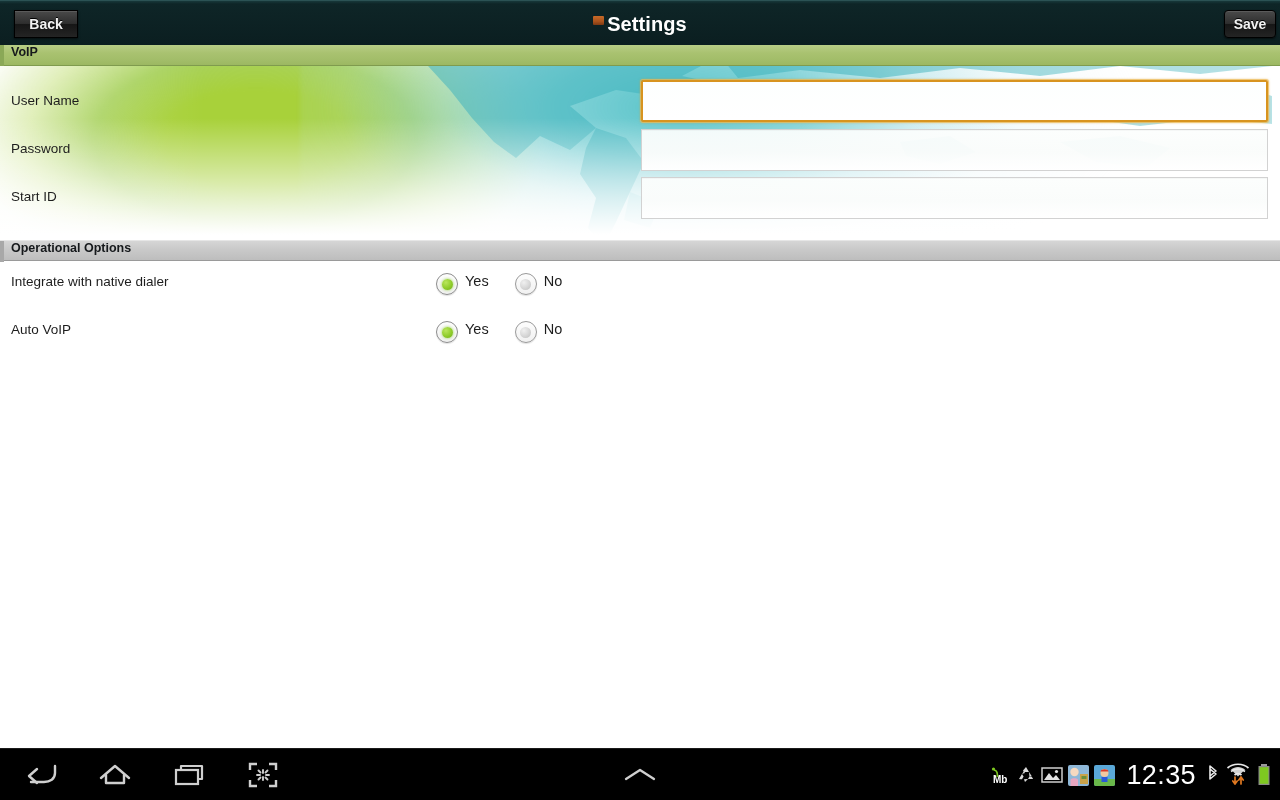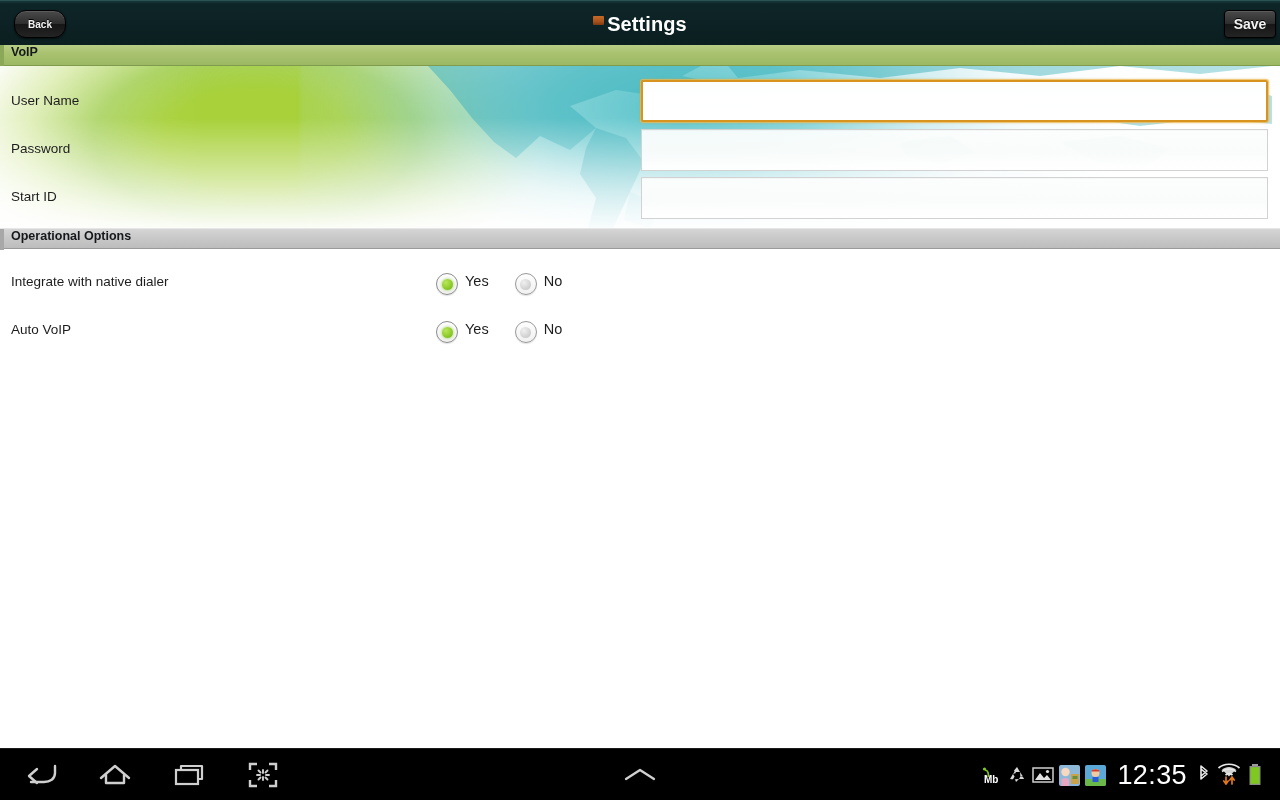--- a/index.html
+++ b/index.html
@@ -11,25 +11,25 @@
   }
   .screen { position:relative; width:1280px; height:800px; }
 
   
   .titlebar {
     position:absolute; left:0; top:0; width:1280px; height:46px;
     background:linear-gradient(to bottom,#17383a 0px,#0e2527 3px,#0b1e20 100%);
     border-top:1px solid #2b5254;
   }
   .back-btn {
-    position:absolute; left:14px; top:9px; width:52px; height:28px;
-    border-radius:12px; border:1px solid #000;
+    position:absolute; left:14px; top:9px; width:64px; height:28px;
+    border-radius:0; border:1px solid #000;
     background:linear-gradient(to bottom,#4a4a4a 0%,#2e2e2e 48%,#161616 52%,#242424 100%);
     box-shadow:0 1px 0 rgba(255,255,255,0.10) inset, 0 1px 2px rgba(0,0,0,0.6);
-    color:#f2f2f2; font-size:10px; font-weight:bold;
+    color:#f2f2f2; font-size:14px; font-weight:bold;
     display:flex; align-items:center; justify-content:center;
     text-shadow:0 -1px 0 #000;
   }
   .save-btn {
     position:absolute; right:4px; top:9px; width:52px; height:28px;
     border-radius:4px; border:1px solid #000;
     background:linear-gradient(to bottom,#4a4a4a 0%,#2e2e2e 48%,#161616 52%,#242424 100%);
     box-shadow:0 1px 0 rgba(255,255,255,0.10) inset, 0 1px 2px rgba(0,0,0,0.6);
     color:#f2f2f2; font-size:14px; font-weight:bold;
     display:flex; align-items:center; justify-content:center;
@@ -58,21 +58,21 @@
   .sec-hd.voip {
     top:45px;
     background:linear-gradient(to bottom,#b8ce86 0%,#a9c270 40%,#a2bd69 75%,#9cb862 100%);
     border-bottom:1px solid #7f9b4e;
   }
   .sec-hd.voip::before {
     content:""; position:absolute; left:0; top:0; width:4px; height:21px;
     background:#8aa857;
   }
   .sec-hd.ops {
-    top:228px;
+    top:240px;
     background:linear-gradient(to bottom,#d6d6d6 0%,#c9c9c9 45%,#c2c2c2 78%,#bdbdbd 100%);
     border-bottom:1px solid #9a9a9a;
     border-top:1px solid #e6e6e6;
   }
   .sec-hd.ops::before {
     content:""; position:absolute; left:0; top:0; width:4px; height:21px;
     background:#a8a8a8;
   }
 
   
@@ -158,21 +158,21 @@
   .nav-btn {
     position:absolute; top:0; height:52px; width:74px;
     display:flex; align-items:center; justify-content:center;
   }
   .nav-center {
     position:absolute; left:590px; top:0; width:100px; height:52px;
     display:flex; align-items:center; justify-content:center;
   }
   .status-area {
     position:absolute; right:0; top:0; height:52px;
-    display:flex; align-items:center; gap:5px; padding-right:17px;
+    display:flex; align-items:center; gap:5px; padding-right:8px;
   }
   .notif-ico { display:flex; align-items:center; justify-content:center; }
   .thumb { width:21px; height:21px; border-radius:2px; overflow:hidden; }
   .clock {
     color:#ffffff; font-size:27px; font-weight:normal;
     letter-spacing:0.4px; margin:0 5px 0 6px; line-height:1;
   }
 </style>
 </head>
 <body>

